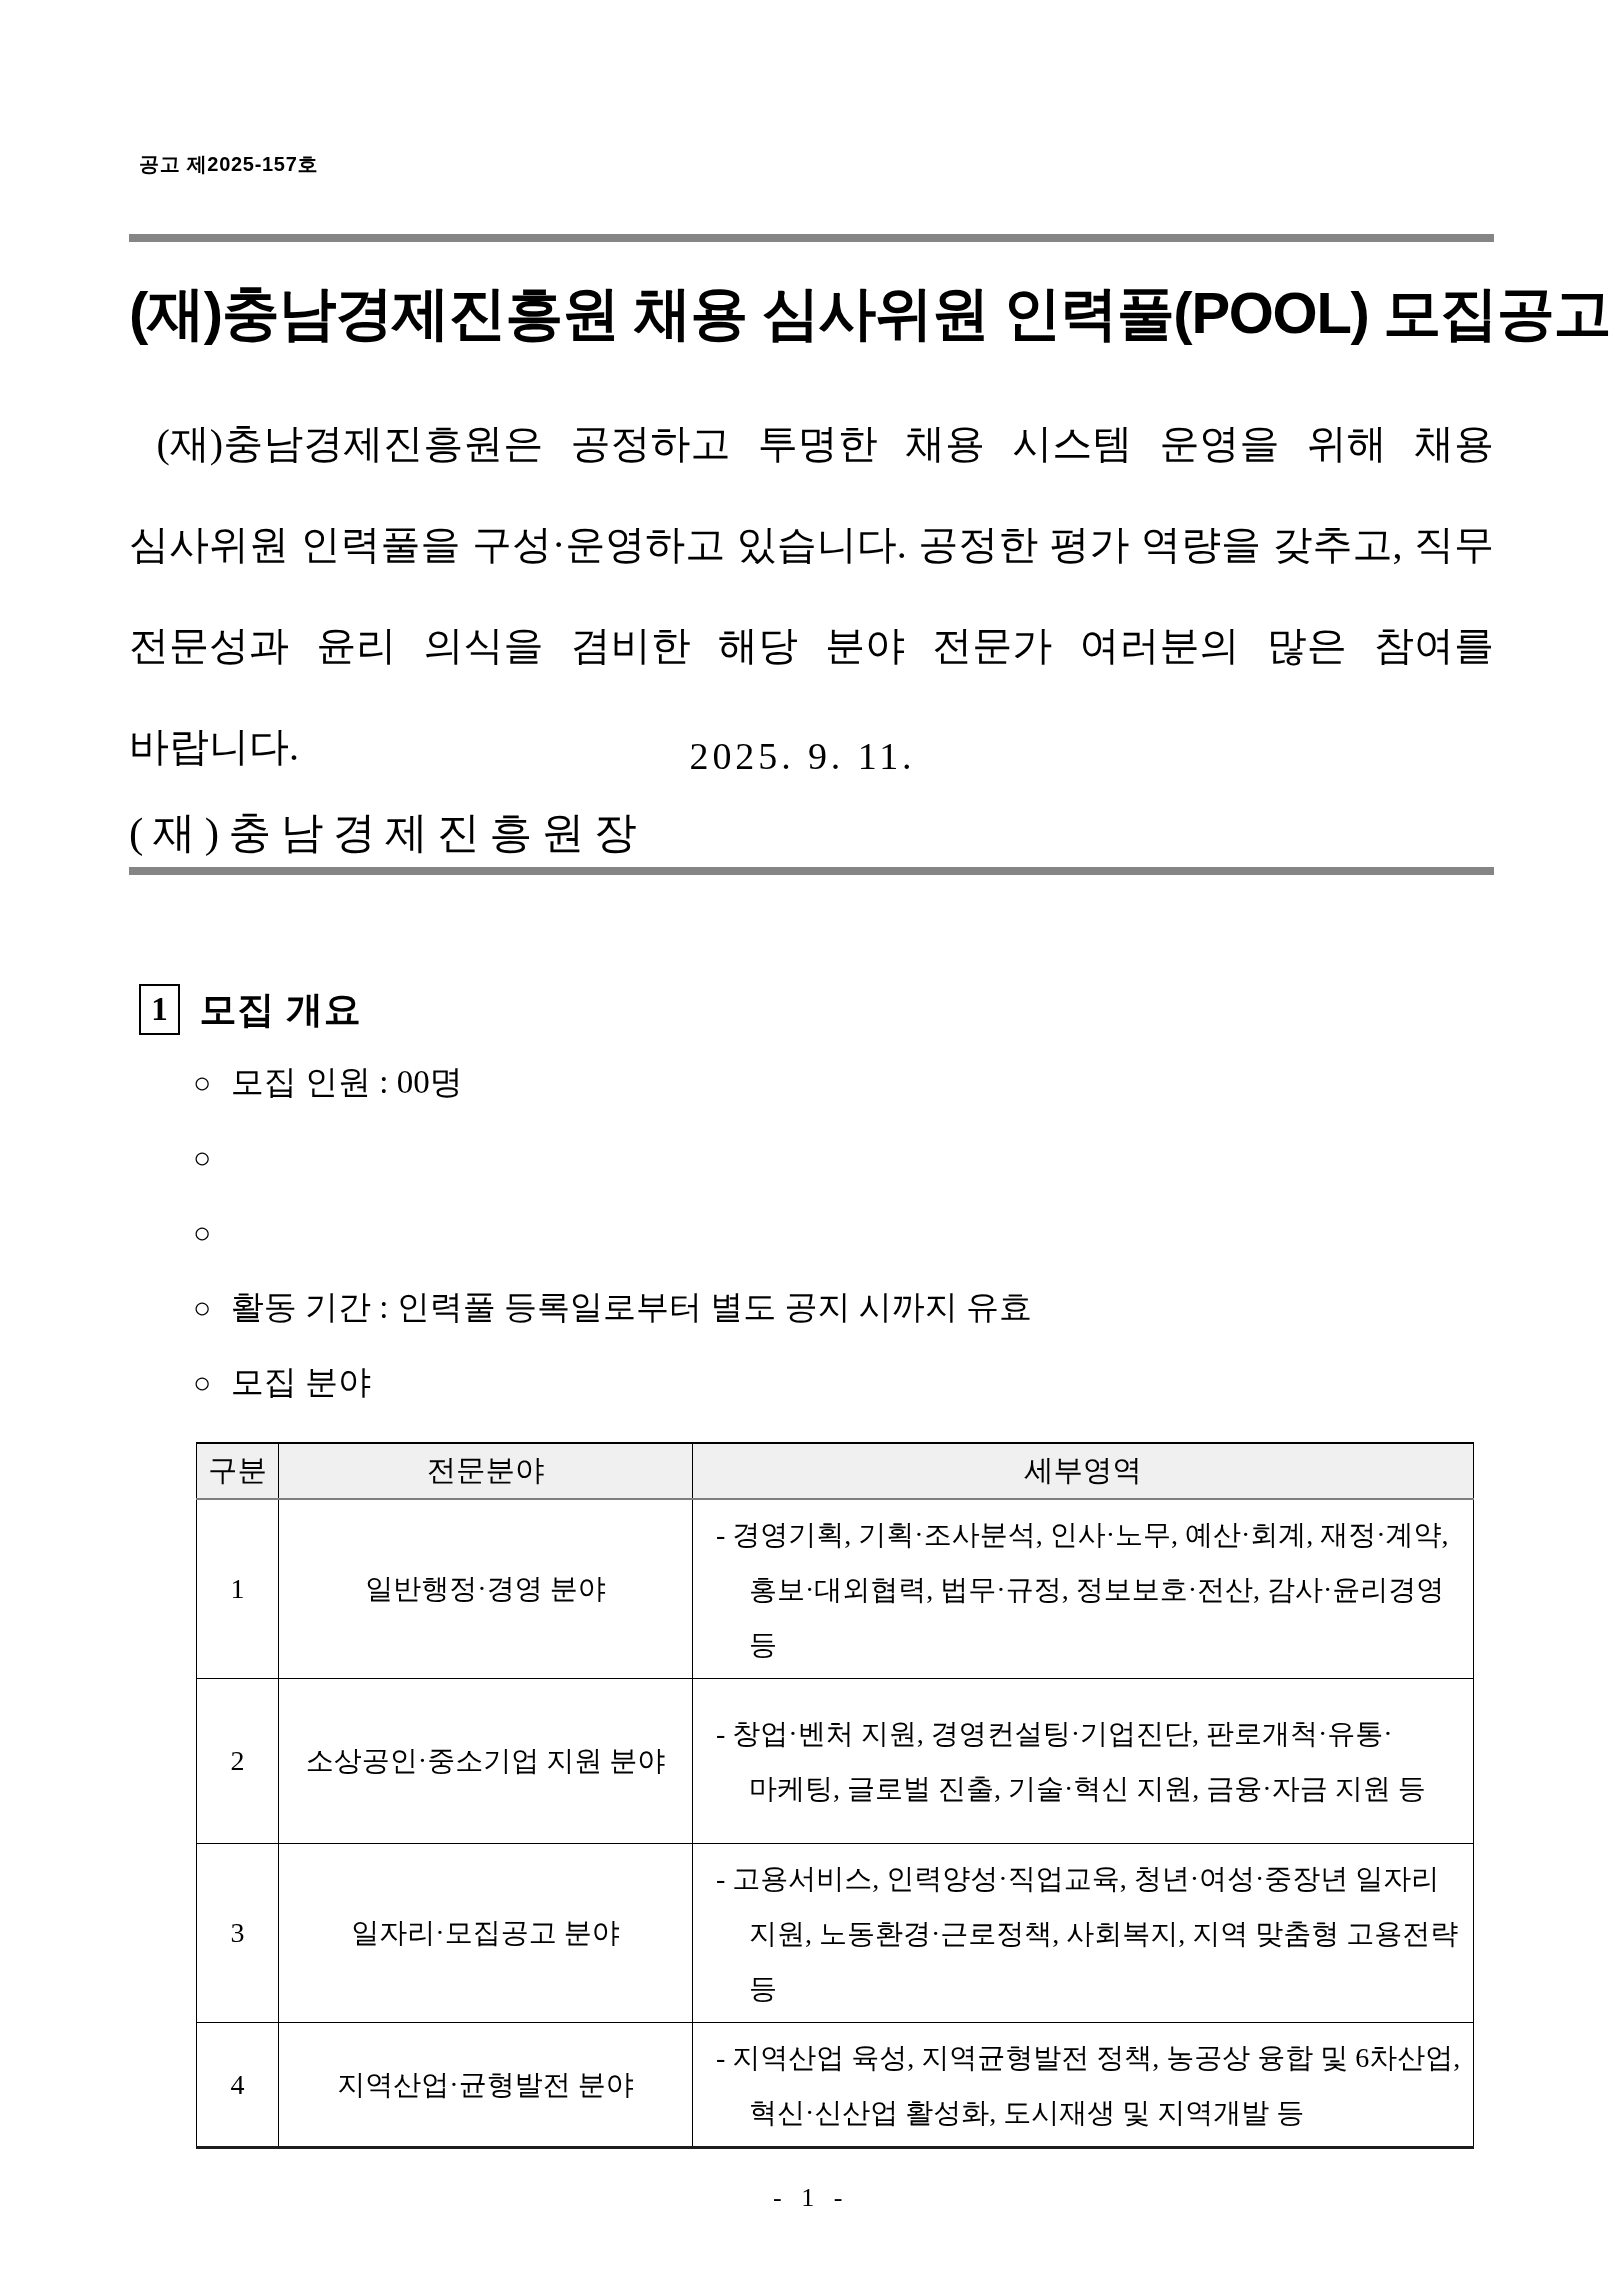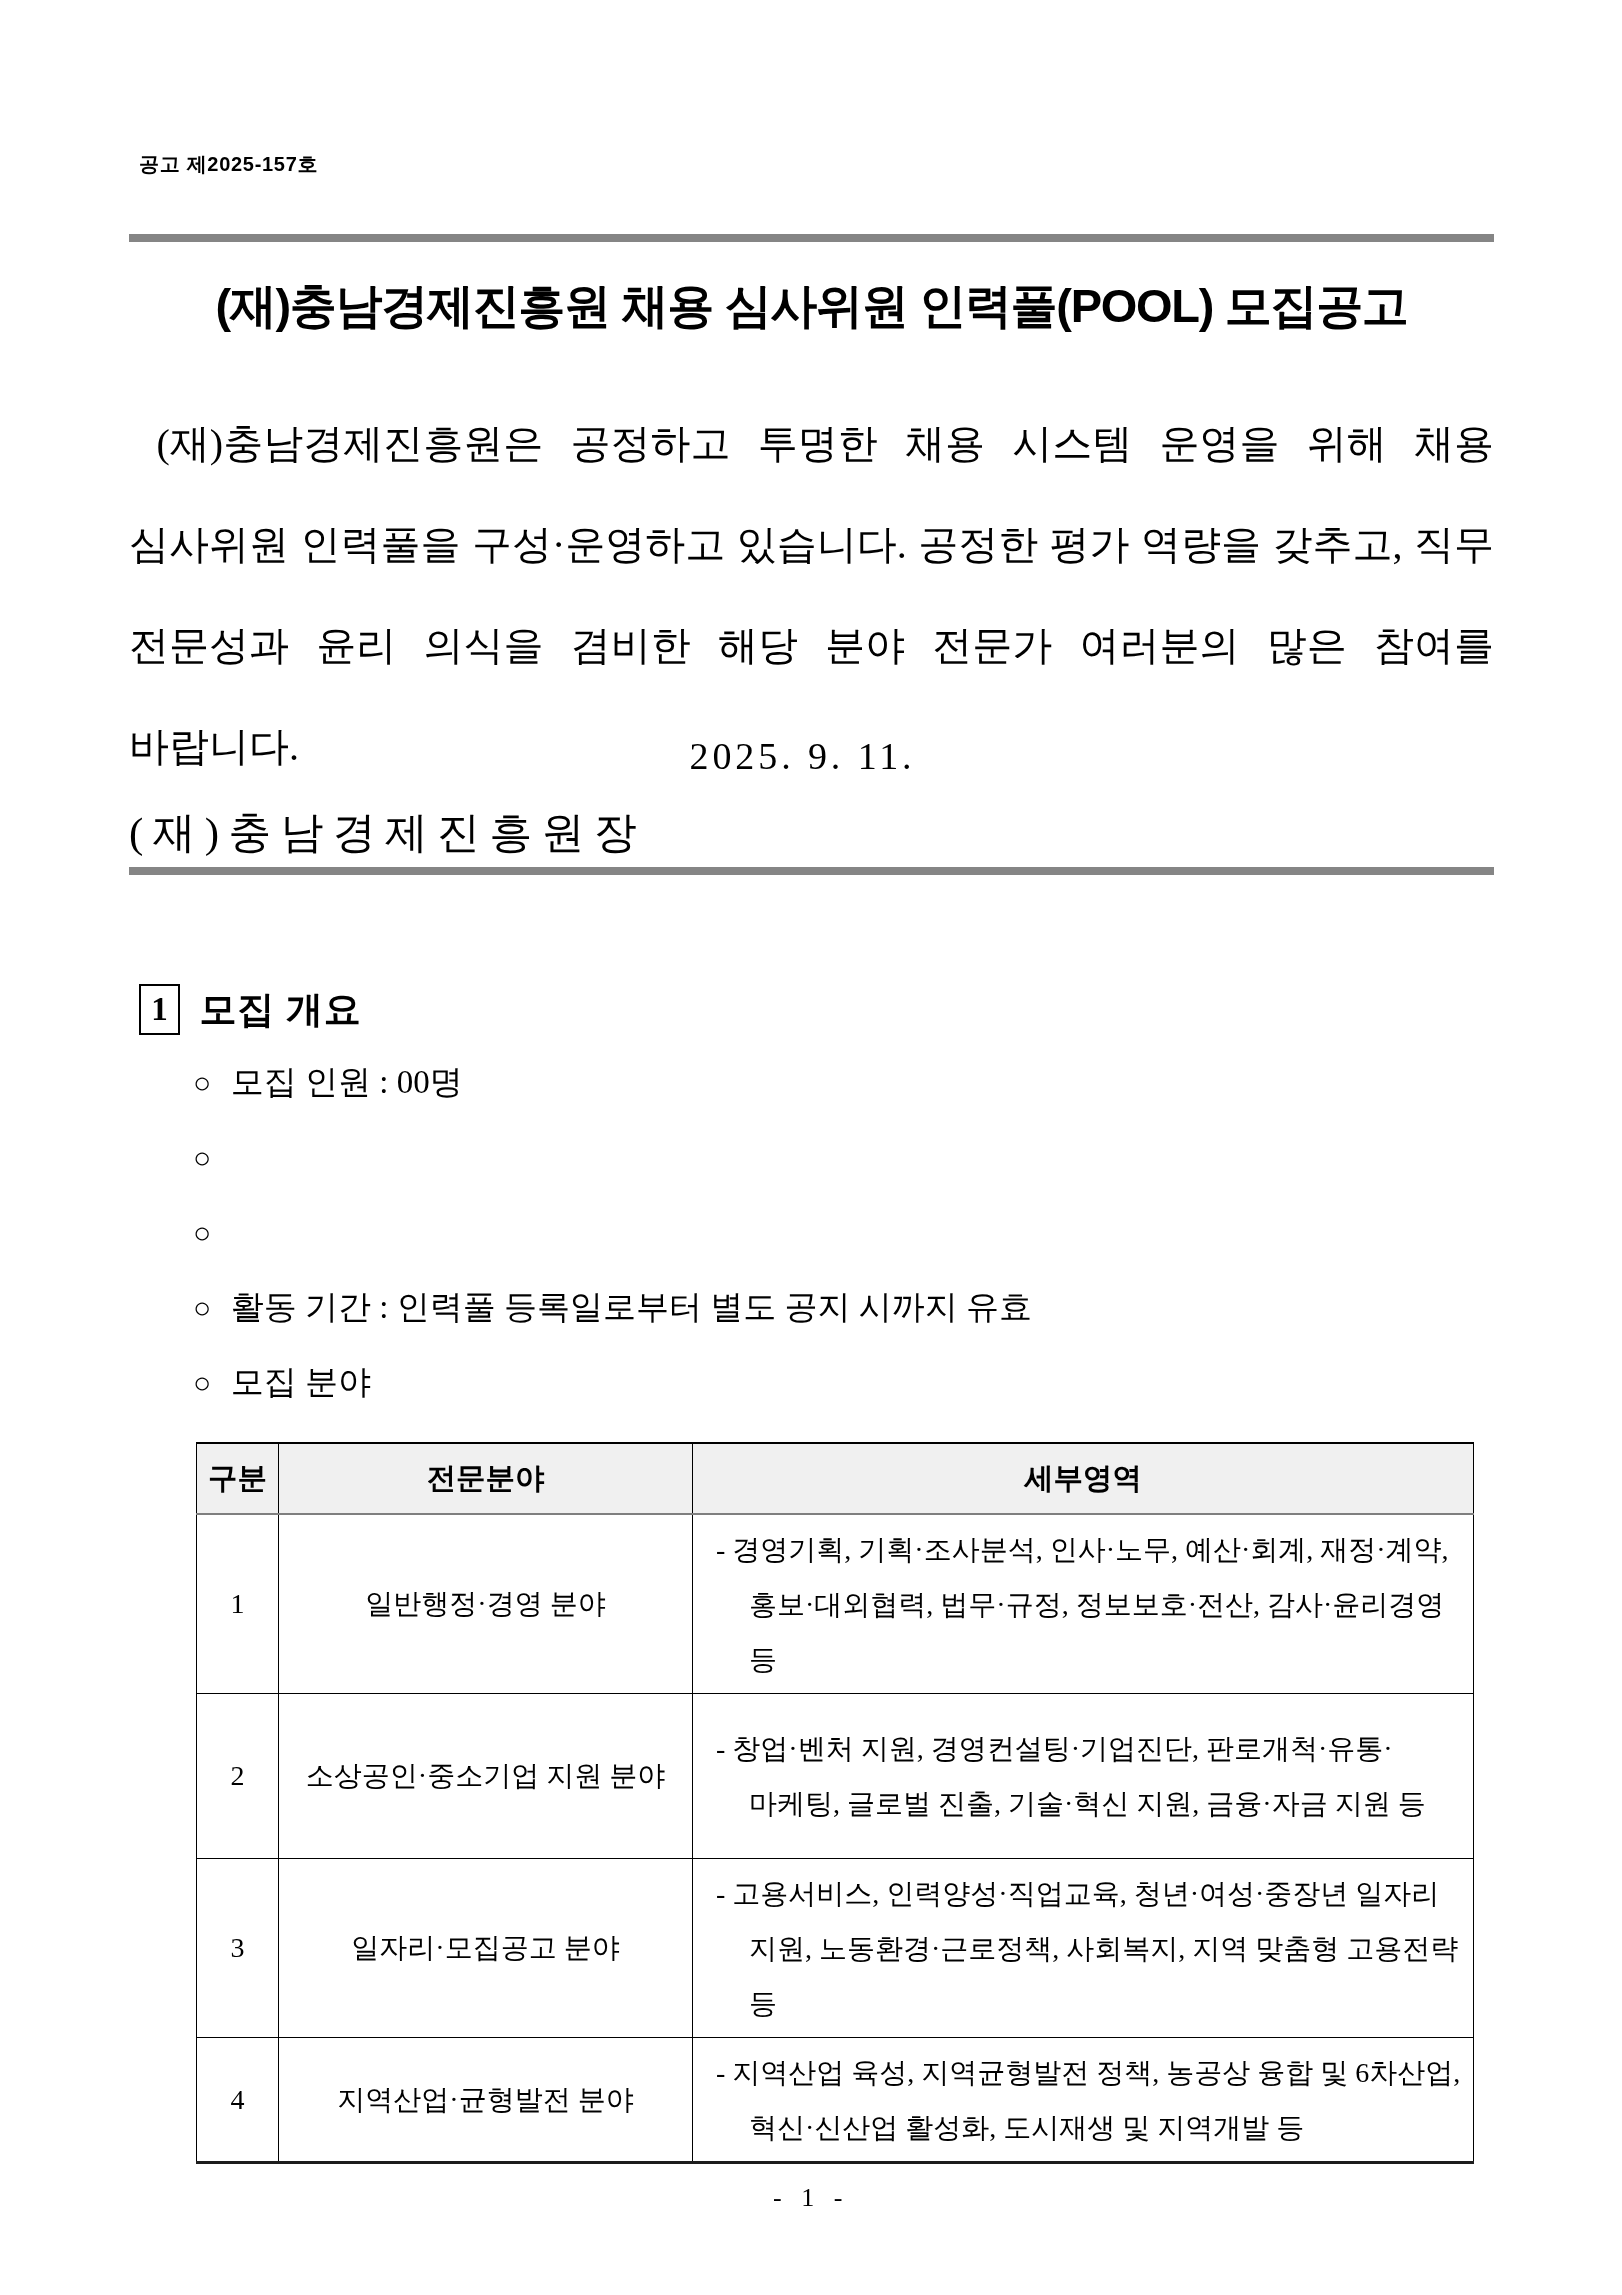--- a/index.html
+++ b/index.html
@@ -26,21 +26,21 @@
     background: #858585;
   }
   .rule-top { top: 234px; }
   .rule-bottom { top: 867px; }
 
   
   .main-title {
     left: 129px; top: 275px; width: 1365px;
     text-align: center; white-space: nowrap;
     font-family: "Liberation Sans", sans-serif;
-    font-weight: 800; font-size: 47px; letter-spacing: -1.3px;
+    font-weight: 800; font-size: 58px; letter-spacing: -1.3px;
   }
 
   
   .intro {
     left: 129px; top: 393px; width: 1365px;
     font-size: 40px; line-height: 101px;
     text-align: justify; text-indent: 27.5px;
     word-break: keep-all;
   }
 
@@ -91,23 +91,23 @@
     width: 100%; border-collapse: collapse; table-layout: fixed;
     border-top: 2px solid #000;
     border-left: 1.3px solid #000;
     border-right: 1.3px solid #000;
     border-bottom: 3.9px solid #1d1d1d;
   }
   table.recruit col.c-no    { width: 82px; }
   table.recruit col.c-field { width: 414px; }
   table.recruit col.c-det   { width: 781px; }
   table.recruit th {
-    height: 71px;
+    height: 56px;
     background: #f0f0f0;
-    font-weight: 700; font-size: 29.4px;
+    font-weight: 400; font-size: 29.4px;
     text-align: center; vertical-align: middle;
     border-left: 1.3px solid #000; border-right: 1.3px solid #000;
     border-bottom: 2.6px solid #7f7f7f;
   }
   table.recruit td {
     border: 1.3px solid #000;
     vertical-align: middle;
     font-size: 28px;
   }
   table.recruit td.cell-no    { text-align: center; }

